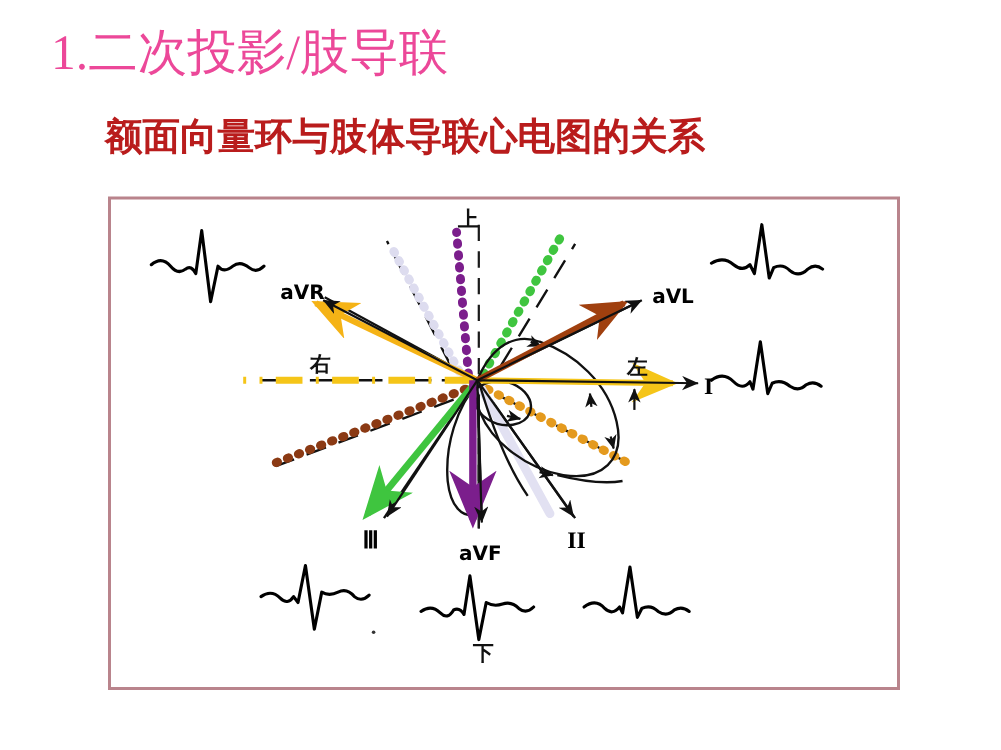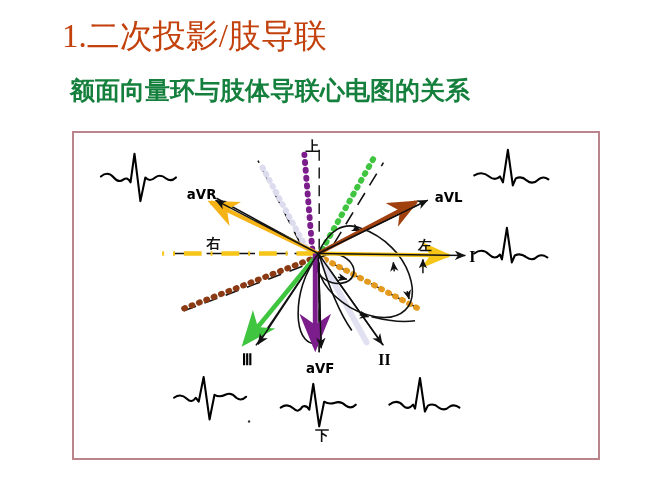--- a/index.html
+++ b/index.html
@@ -20,34 +20,33 @@
     width: 667px; height: 500px;
     background: #ffffff;
   }
   .slide-title {
     position: absolute;
     left: 34px;
     top: 16px;
     font-family: "Liberation Serif", serif;
     font-size: 33px;
     line-height: 40px;
-    color: #c2410c;
+    color: #ec4899;
     letter-spacing: 0px;
     white-space: nowrap;
     font-weight: 400;
-    margin-left: 28px;
   }
   .slide-subtitle {
     position: absolute;
     left: 70px;
     top: 75px;
     font-family: "DejaVu Sans", sans-serif;
     font-size: 25px;
     line-height: 32px;
-    color: #15803d;
+    color: #b91c1c;
     font-weight: bold;
     white-space: nowrap;
     text-align: right;
   }
   .figure-frame {
     position: absolute;
     left: 72px;
     top: 131px;
     width: 528px;
     height: 329px;

